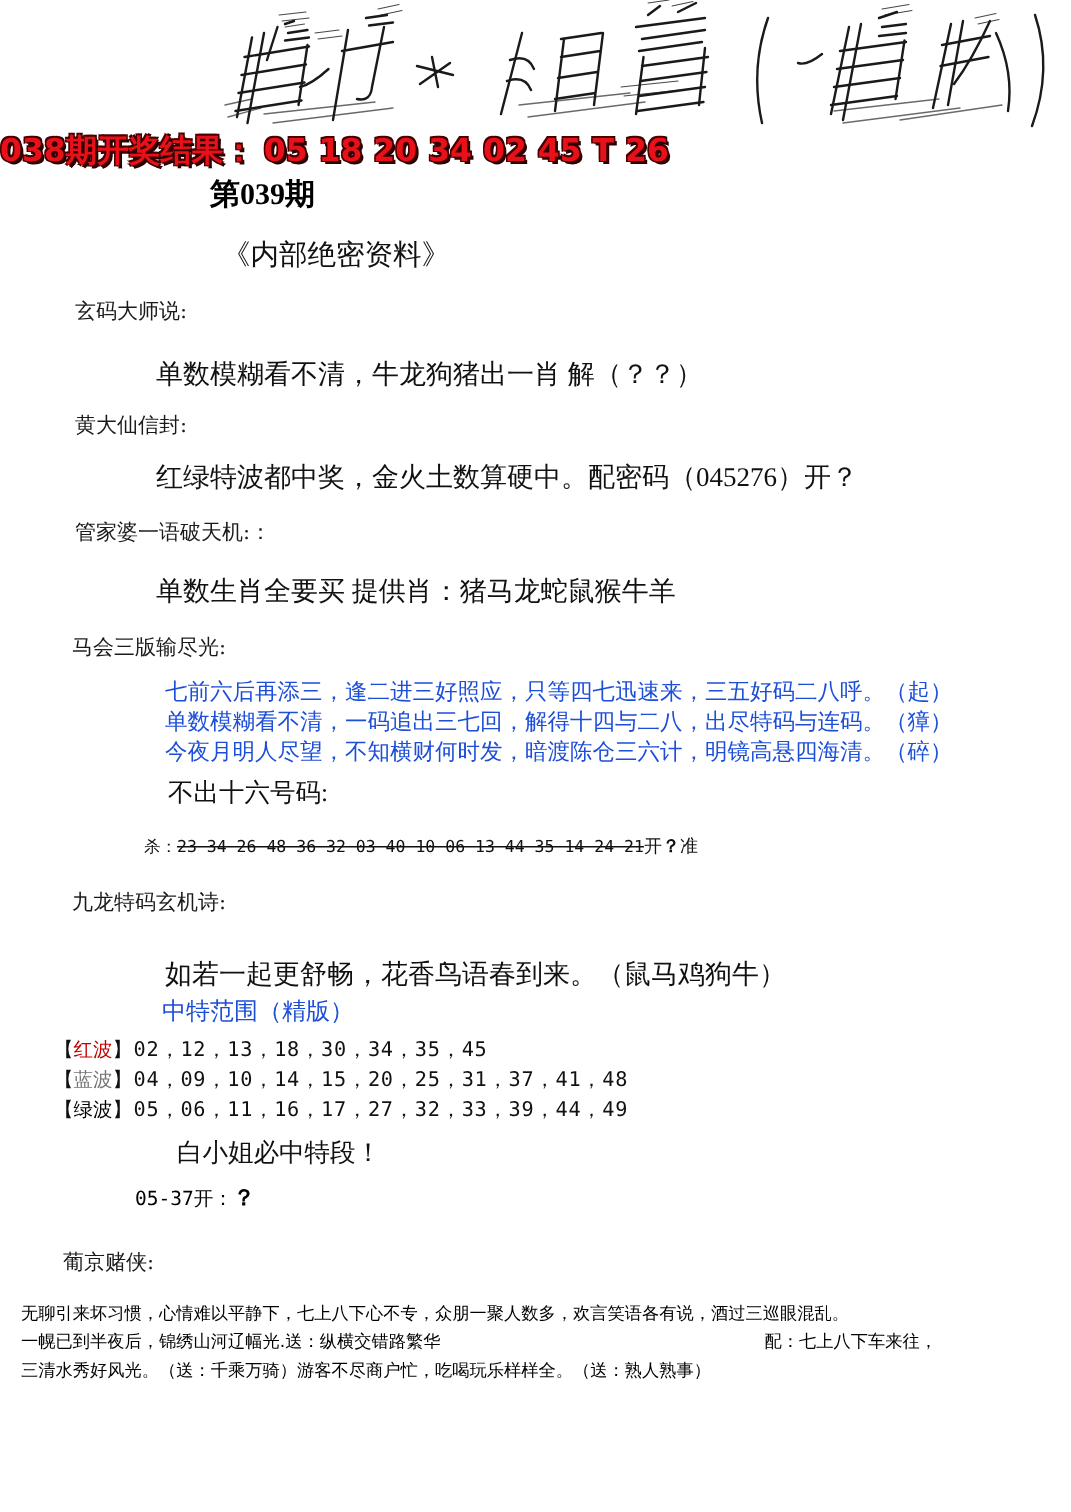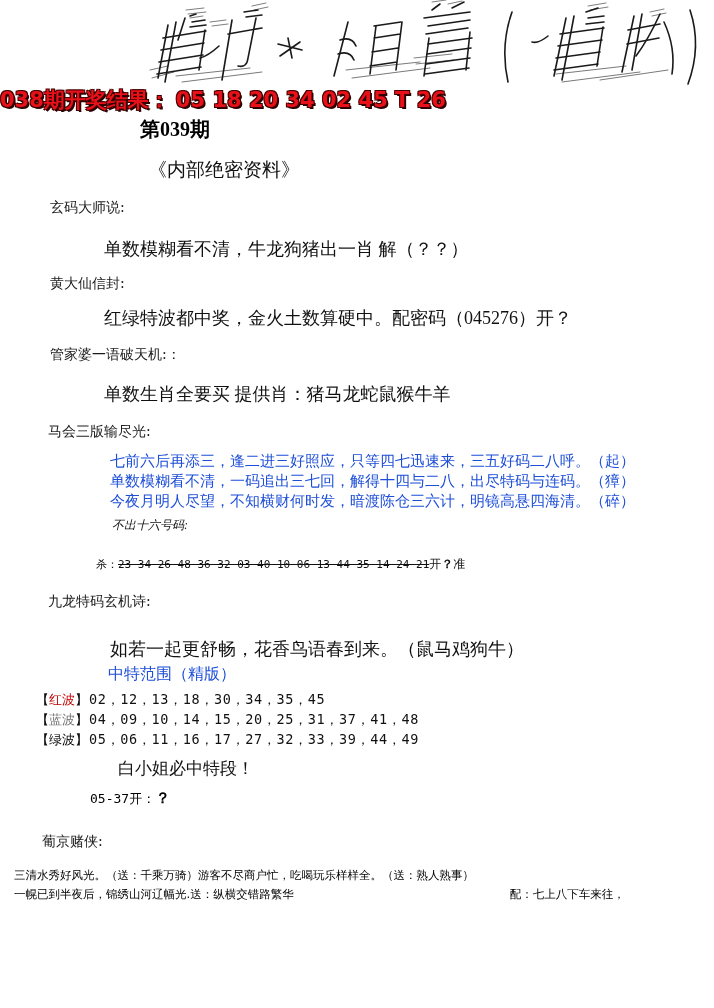--- a/index.html
+++ b/index.html
@@ -213,21 +213,21 @@
 <div class="abs hdr" style="left:50px; top:275px;">黄大仙信封:</div>
 <div class="abs body-lg" style="left:104px; top:306px;">红绿特波都中奖，金火土数算硬中。配密码（045276）开？</div>
 
 <div class="abs hdr" style="left:50px; top:346px;">管家婆一语破天机:：</div>
 <div class="abs body-lg" style="left:104px; top:382px;">单数生肖全要买 提供肖：猪马龙蛇鼠猴牛羊</div>
 
 <div class="abs hdr" style="left:48px; top:423px;">马会三版输尽光:</div>
 <div class="abs body-md" style="left:110px; top:452px;">七前六后再添三，逢二进三好照应，只等四七迅速来，三五好码二八呼。（起）</div>
 <div class="abs body-md" style="left:110px; top:472px;">单数模糊看不清，一码追出三七回，解得十四与二八，出尽特码与连码。（獐）</div>
 <div class="abs body-md" style="left:110px; top:492px;">今夜月明人尽望，不知横财何时发，暗渡陈仓三六计，明镜高悬四海清。（碎）</div>
-<div class="abs body-lg" style="left:112px; top:517px; font-size:12px;font-style:italic;">不出十六号码:</div>
+<div class="abs body-lg" style="left:112px; top:517px; font-size:17px;">不出十六号码:</div>
 
 <div class="kill-row">
   <span class="k-label">杀：</span><span class="k-nums">23 34 26 48 36 32 03 40 10 06 13 44 35 14 24 21</span><span class="k-tail">开</span><span class="q-mark">？</span><span class="k-tail">准</span>
 </div>
 
 <div class="abs hdr" style="left:48px; top:593px;">九龙特码玄机诗:</div>
 <div class="abs body-lg" style="left:110px; top:637px;">如若一起更舒畅，花香鸟语春到来。（鼠马鸡狗牛）</div>
 <div class="abs body-md" style="left:108px; top:664px; font-size:16px;">中特范围（精版）</div>
 
 <div class="wave-row" style="top:691px;">
@@ -241,17 +241,18 @@
 </div>
 
 <div class="abs body-lg" style="left:118px; top:757px; font-size:17px;">白小姐必中特段！</div>
 <div class="abs" style="left:90px; top:789px; font-family:'DejaVu Sans Mono', monospace; font-size:13px;">
   <span>05-37开：</span><span class="q-big">？</span>
 </div>
 
 <div class="abs hdr" style="left:42px; top:833px;">葡京赌侠:</div>
 
 <div class="footer-block">
-  <div class="fline">三清水秀好风光。（送：千乘万骑）游客不尽商户忙，吃喝玩乐样样全。（送：熟人熟事）</div>
+  <div class="fline">无聊引来坏习惯，心情难以平静下，七上八下心不专，众朋一聚人数多，欢言笑语各有说，酒过三巡眼混乱。</div>
   <div class="fline">
     <span>一幌已到半夜后，锦绣山河辽幅光.送：纵横交错路繁华</span><span class="indent-pei"></span><span>配：七上八下车来往，</span>
   </div>
+  <div class="fline">三清水秀好风光。（送：千乘万骑）游客不尽商户忙，吃喝玩乐样样全。（送：熟人熟事）</div>
 </div>
 
 </body></html>

